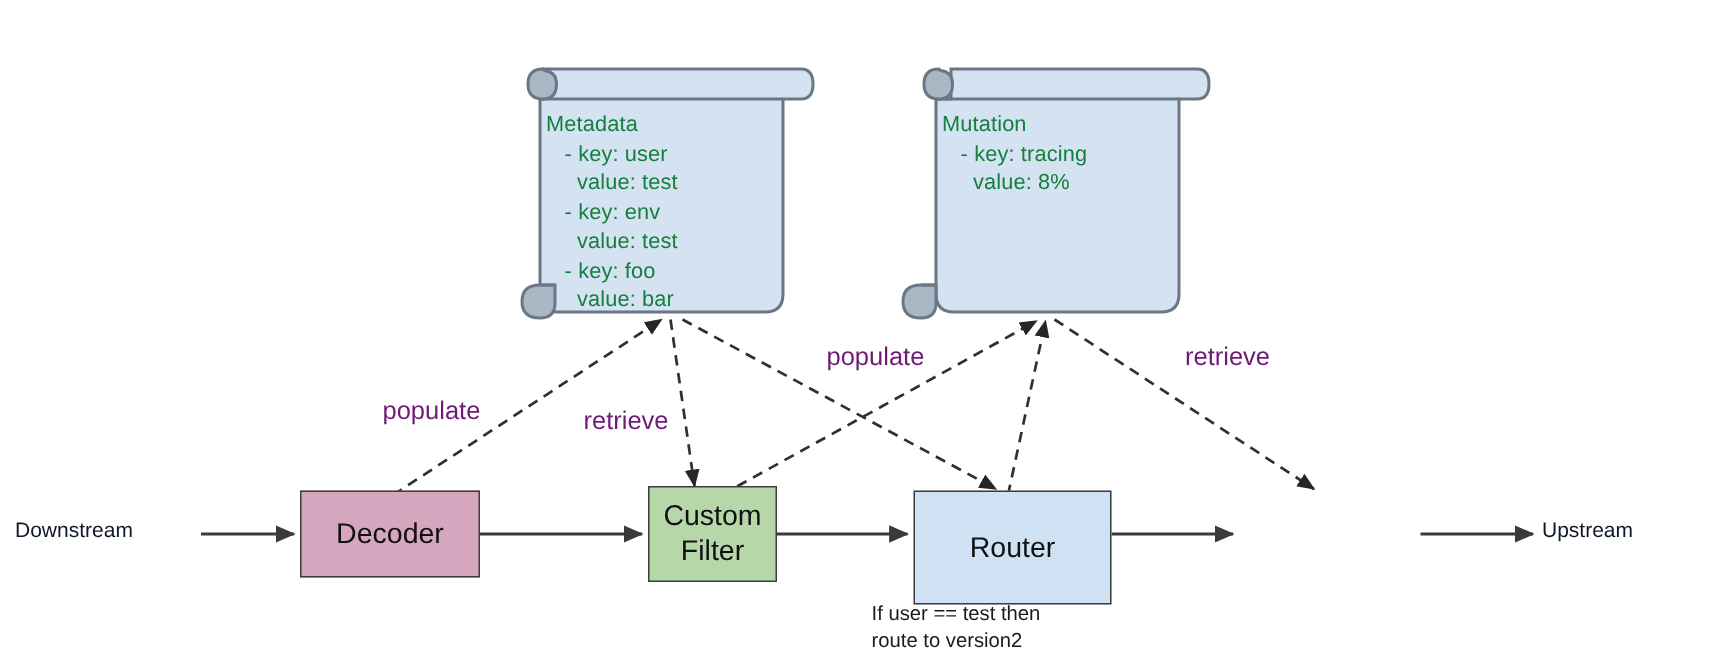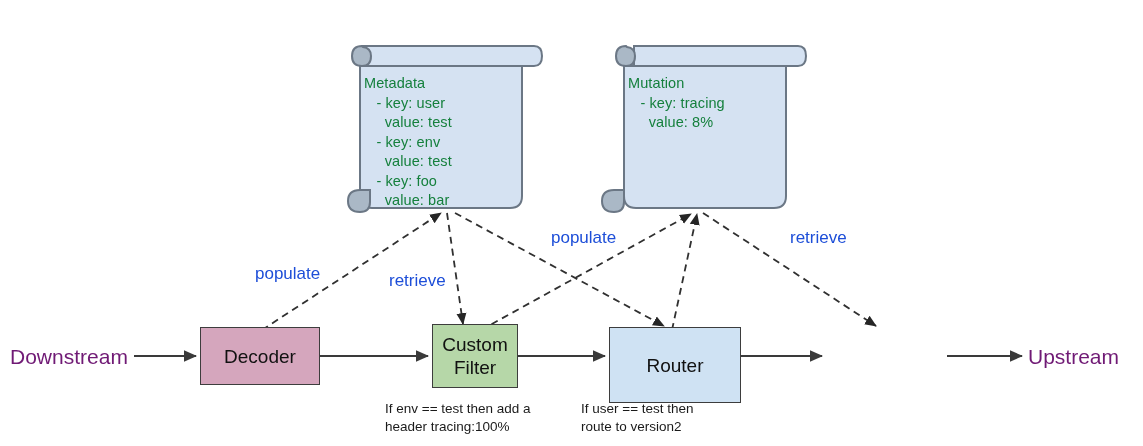--- a/index.html
+++ b/index.html
@@ -63,28 +63,28 @@
     line-height: 23px;
     color: #111111;
   }
   .node-box .node-label {
     white-space: pre-line;
   }
 
   
   .endpoint-label {
     position: absolute;
-    font-size: 21px;
+    font-size: 14px;
+    color: #0f172a;
+    white-space: nowrap;
+  }
+  .edge-label {
+    position: absolute;
+    font-size: 17px;
     color: #701a75;
-    white-space: nowrap;
-  }
-  .edge-label {
-    position: absolute;
-    font-size: 17px;
-    color: #1d4ed8;
     white-space: nowrap;
   }
   .caption {
     position: absolute;
     font-size: 13.5px;
     line-height: 17.5px;
     color: #1a1a1a;
     white-space: pre-line;
   }
 </style>
@@ -200,19 +200,17 @@
 
 
   <div class="edge-label" style="left:255px; top:264px;">populate</div>
 
   <div class="edge-label" style="left:389px; top:271px;">retrieve</div>
 
   <div class="edge-label" style="left:551px; top:228px;">populate</div>
 
   <div class="edge-label" style="left:790px; top:228px;">retrieve</div>
 
-  <div class="caption" style="left:385px; top:400px;">If env == test then add a
-header tracing:100%</div>
 
   <div class="caption" style="left:581px; top:400px;">If user == test then
 route to version2</div>
 
 </div>
 
 </body></html>

